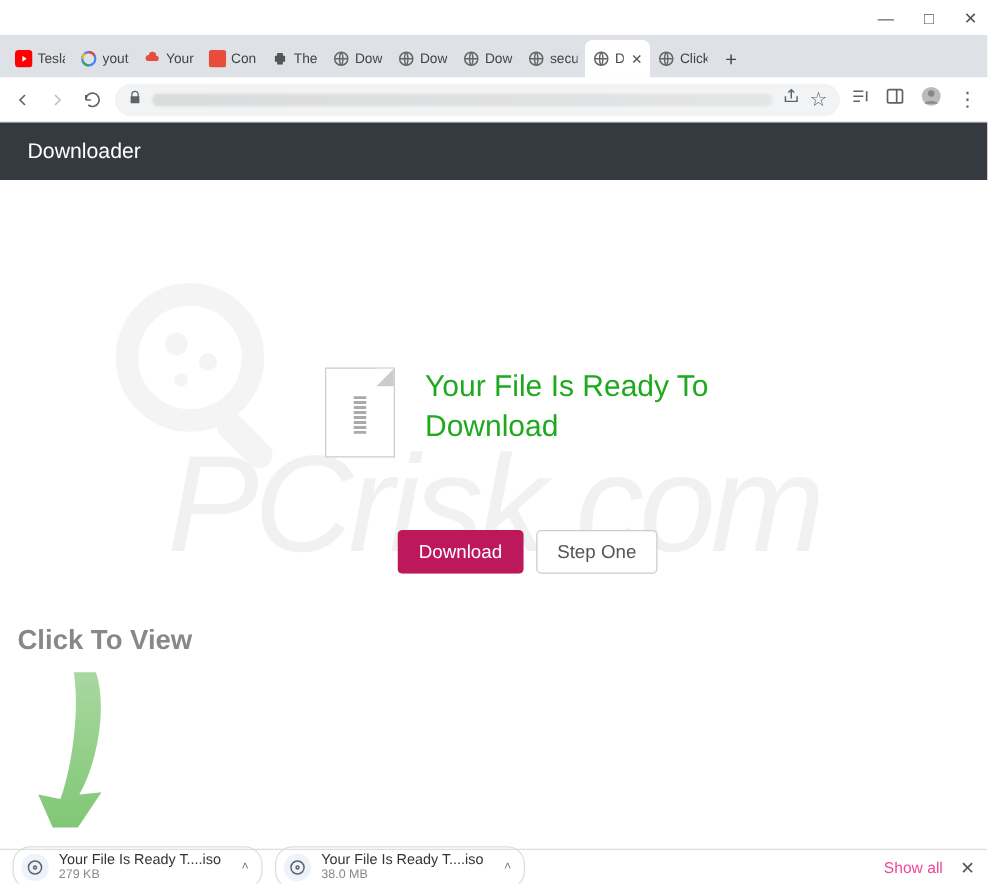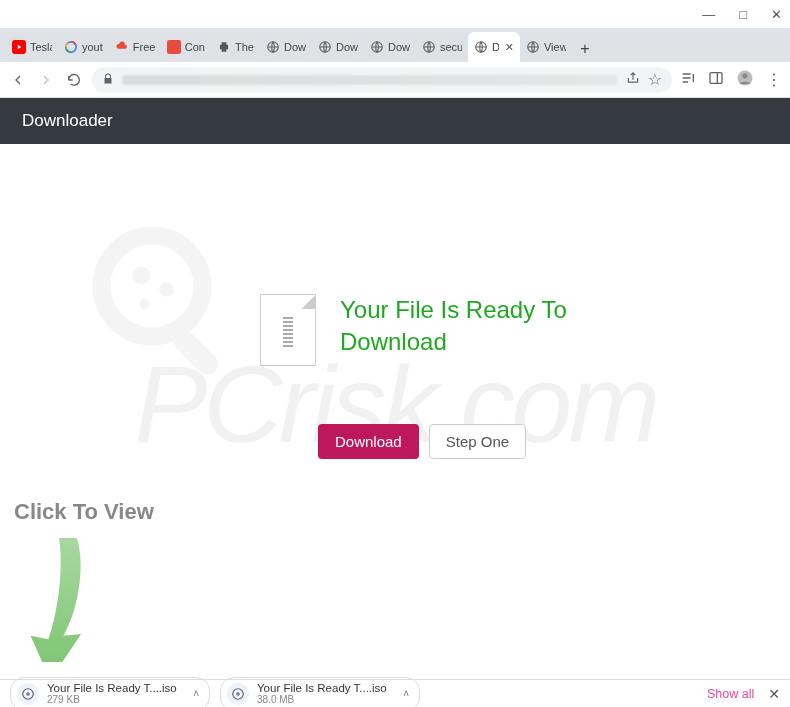--- a/index.html
+++ b/index.html
@@ -92,21 +92,21 @@
           <path d="M12 3a9 9 0 0 1 8 5" stroke="#EA4335" stroke-width="3" fill="none"></path>
           <path d="M3 12a9 9 0 0 1 4-7" stroke="#FBBC05" stroke-width="3" fill="none"></path>
           <path d="M12 21a9 9 0 0 1-8-5" stroke="#34A853" stroke-width="3" fill="none"></path>
         </svg></span>
     <span class="tab-title">yout</span>
   </div>
   <div class="tab">
     <span class="favicon"><svg viewBox="0 0 24 24">
           <path d="M6 15a4 4 0 0 1 1-8 5 5 0 0 1 10 1 3 3 0 0 1 0 7z" fill="#e74c3c"></path>
         </svg></span>
-    <span class="tab-title">Free</span>
+    <span class="tab-title">Your</span>
   </div>
   <div class="tab">
     <span class="favicon"><svg viewBox="0 0 24 24">
           <rect width="24" height="24" rx="4" fill="#e74c3c"></rect>
         </svg></span>
     <span class="tab-title">Con</span>
   </div>
   <div class="tab">
     <span class="favicon"><svg viewBox="0 0 24 24" fill="#555">
           <path d="M5 8h14v8H5z M8 4h8v4H8z M8 16h8v4H8z"></path>
@@ -147,21 +147,21 @@
           <path d="M3 12h18M12 3c3 3 3 15 0 18M12 3c-3 3-3 15 0 18"></path>
         </svg></span>
     <span class="tab-title">D</span>
     <span class="tab-close">✕</span>
   </div>
   <div class="tab">
     <span class="favicon fav-globe"><svg viewBox="0 0 24 24" fill="none" stroke="#666" stroke-width="2">
           <circle cx="12" cy="12" r="9"></circle>
           <path d="M3 12h18M12 3c3 3 3 15 0 18M12 3c-3 3-3 15 0 18"></path>
         </svg></span>
-    <span class="tab-title">View</span>
+    <span class="tab-title">Click</span>
   </div>
   <div class="new-tab">+</div>
 </div>
 
 <div class="addr-row">
   <div class="nav-icon">
       <svg viewBox="0 0 24 24" fill="none" stroke="currentColor" stroke-width="2">
         <path d="M15 6l-6 6 6 6"></path>
       </svg>
     </div>

